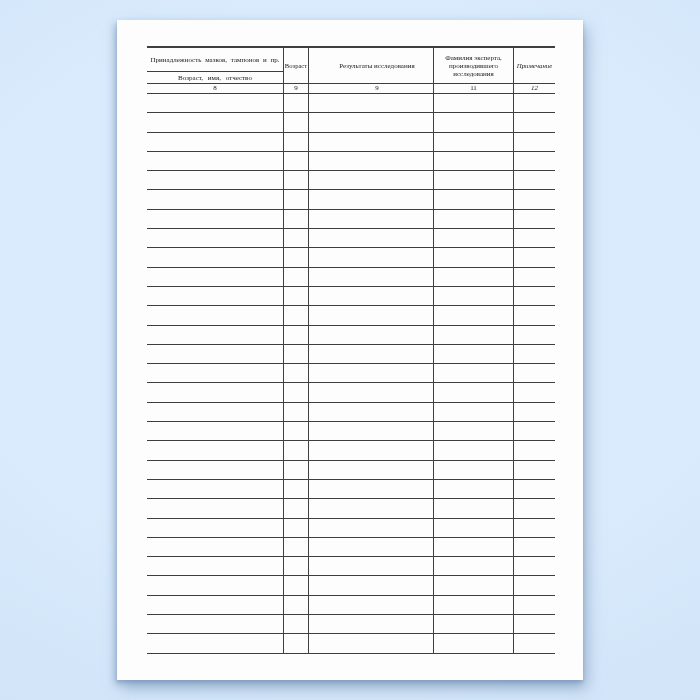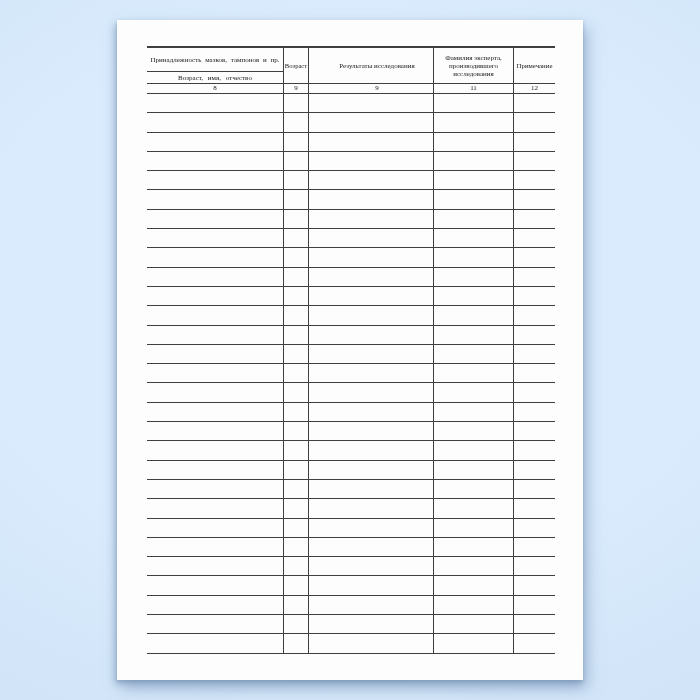--- a/index.html
+++ b/index.html
@@ -43,21 +43,21 @@
   .cell {
     overflow: hidden;
     display: flex; align-items: center; justify-content: center;
     text-align: center;
     flex: 0 0 auto;
   }
   .c1 { width: 136px; }
   .c2 { width: 25px;  border-left: 1px solid var(--line-color); }
   .c3 { width: 125px; border-left: 1px solid var(--line-color); padding-left: 12px; }
   .c4 { width: 80px;  border-left: 1px solid var(--line-color); }
-  .c5 { width: 42px;  border-left: 1px solid var(--line-color); }
+  .c5 { width: 42px;  border-left: 1px solid var(--line-color); font-style: italic; }
   .hrow .cell { font-size: 7px; line-height: 8px; }
   .hrow .c2 { font-size: 6.6px; }
   .hrow .c4 { padding: 0 6px; }
   .hrow .c5 { font-size: 6.8px; }
   .c1-stack { display: flex; flex-direction: column; align-items: stretch; justify-content: space-between; }
   .c1-top {
     flex: 0 0 24px;
     border-bottom: 1px solid var(--line-color);
     display: flex; align-items: center; justify-content: center;
     word-spacing: 2px; white-space: nowrap;

